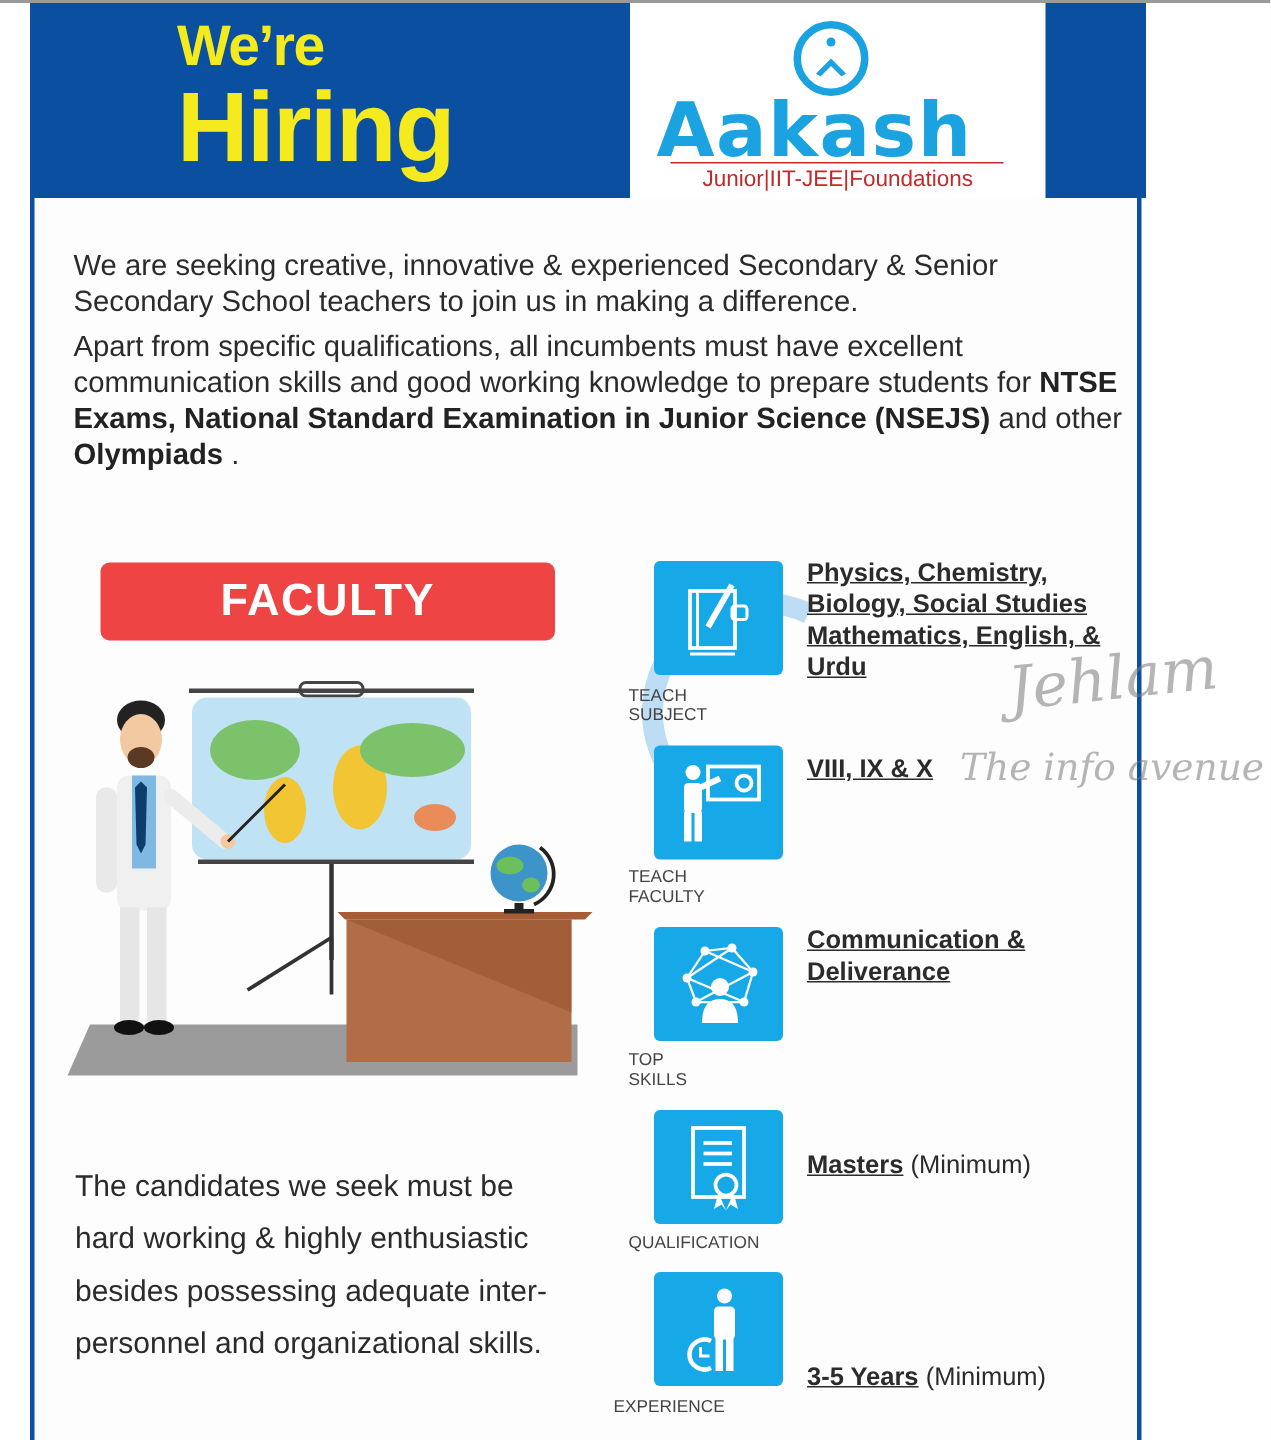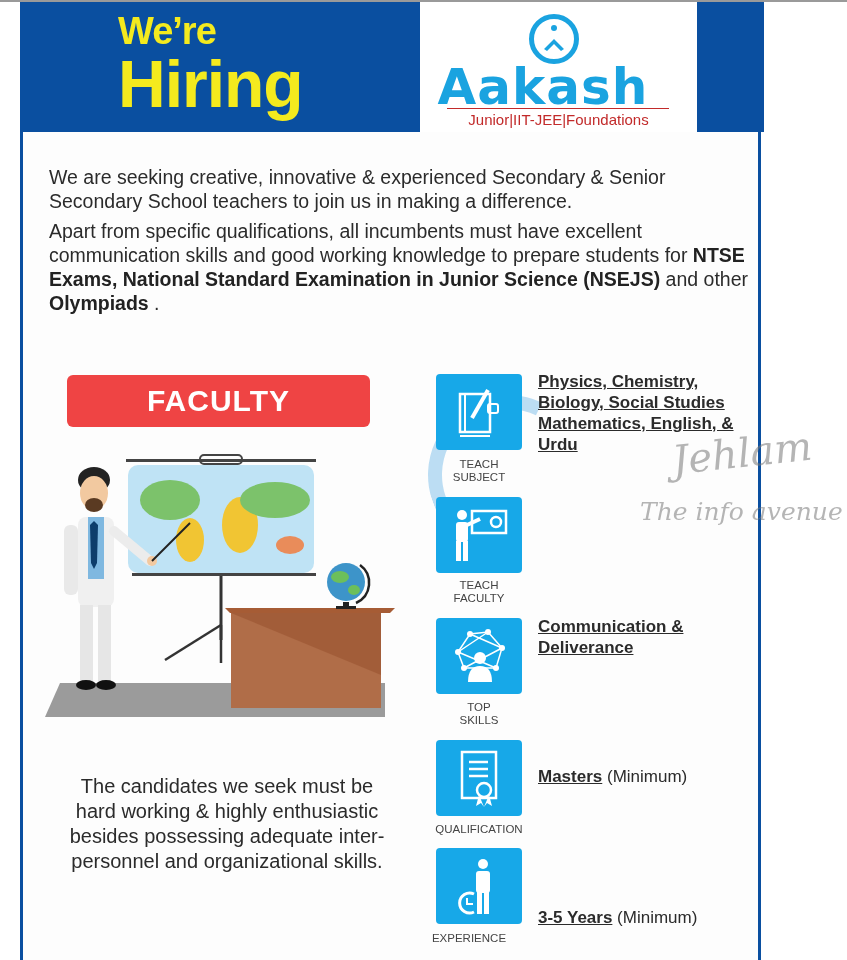--- a/index.html
+++ b/index.html
@@ -16,23 +16,23 @@
   .logo-circle { position:absolute; left:529px; top:14px; width:50px; height:50px; border:5px solid #1aa3e0; border-radius:50%; box-sizing:border-box; }
   .logo-name { position:absolute; left:420px; top:58px; width:246px; text-align:center; font-size:50px; font-weight:bold; color:#1aa3e0; letter-spacing:1px; font-family:"DejaVu Sans", sans-serif; }
   .logo-rule { position:absolute; left:447px; top:108px; width:222px; height:1px; background:#c22a2a; }
   .logo-tag { position:absolute; left:420px; top:111px; width:277px; text-align:center; font-size:15px; color:#c22a2a; font-family:"Liberation Sans", sans-serif; }
   .intro { position:absolute; left:49px; top:165px; width:700px; font-size:19.5px; line-height:24px; color:#2b2b2b; }
   .intro p { margin:0 0 6px 0; }
   .intro b { font-weight:bold; color:#222; }
   .faculty-btn { position:absolute; left:67px; top:375px; width:303px; height:52px; background:#ef4444; border-radius:6px;
                  color:#ffffff; font-size:30px; font-weight:bold; text-align:center; line-height:52px; letter-spacing:1px; }
   .illus { position:absolute; left:40px; top:445px; width:360px; height:280px; }
-  .closing { position:absolute; left:50px; top:774px; width:320px; text-align:center; font-size:20px; line-height:25px; color:#2b2b2b;margin-left:17px; }
+  .closing { position:absolute; left:50px; top:774px; width:320px; font-size:20px; line-height:35px; color:#2b2b2b; }
   .feat { position:absolute; left:436px; width:86px; height:76px; background:#17a8e8; border-radius:4px; }
-  .feat-cap { position:absolute; width:120px; text-align:center; font-size:11.5px; color:#444; line-height:13px; }
+  .feat-cap { position:absolute; width:120px; text-align:left; font-size:11.5px; color:#444; line-height:13px; }
   .feat-txt { position:absolute; left:538px; font-size:17px; line-height:21px; color:#2b2b2b; }
   .feat-txt b { font-weight:bold;text-decoration:underline; }
   .wm { position:absolute; font-family:"DejaVu Serif", serif; font-style:italic; color:rgba(120,120,120,0.55); pointer-events:none; }
   .wm-arc { position:absolute; left:428px; top:395px; width:160px; height:160px; border-radius:50%;
             border:14px solid rgba(23,140,220,0.28); border-right-color:transparent; border-bottom-color:transparent; transform:rotate(-20deg); box-sizing:border-box; }
 </style>
 </head>
 <body>
 
 <div class="topline"></div>
@@ -140,20 +140,21 @@
     <line x1="31" y1="28" x2="44" y2="22" stroke="#fff" stroke-width="4"></line>
     <rect x="20" y="44" width="5" height="20" fill="#fff"></rect>
     <rect x="27" y="44" width="5" height="20" fill="#fff"></rect>
   </svg>
 </div>
 <div class="feat-cap" style="left:419px; top:579px;">
   <div>TEACH</div>
   <div>FACULTY</div>
 </div>
 <div class="feat-txt" style="top:502px; width:180px;">
+  <div><b>VIII, IX &amp; X</b></div>
 </div>
 
 <div class="feat" style="top:618px;">
   <svg width="86" height="76" viewBox="0 0 86 76">
     <g stroke="#fff" stroke-width="1.5" fill="none">
       <path d="M22 34 L34 16 L52 14 L66 30 L60 50 L28 50 Z"></path>
       <path d="M22 34 L52 14 M34 16 L66 30 M22 34 L60 50 M28 50 L66 30"></path>
     </g>
     <g fill="#fff">
       <circle cx="22" cy="34" r="3"></circle>

